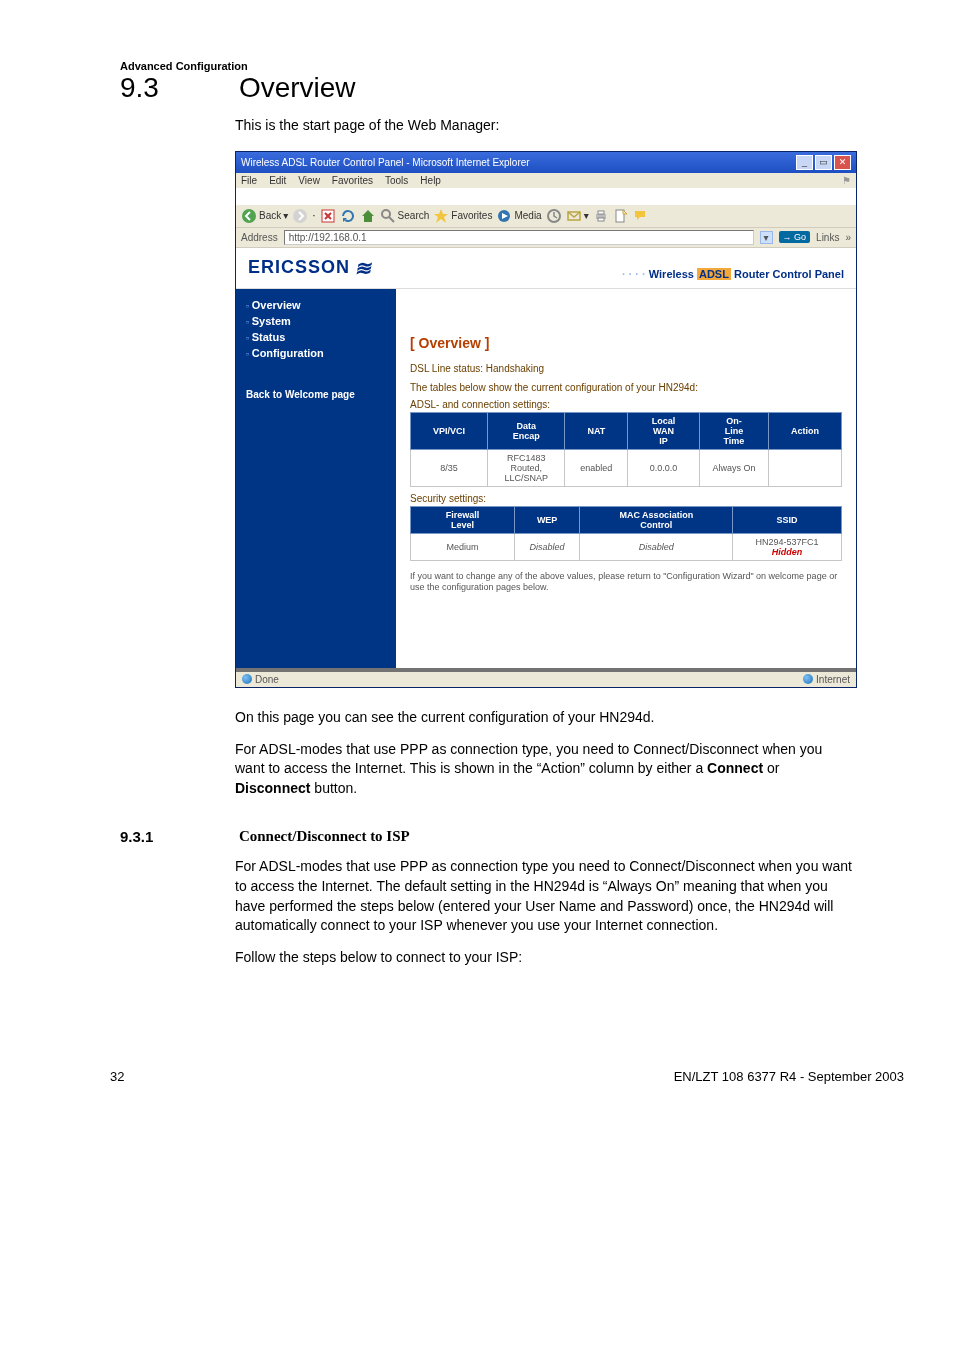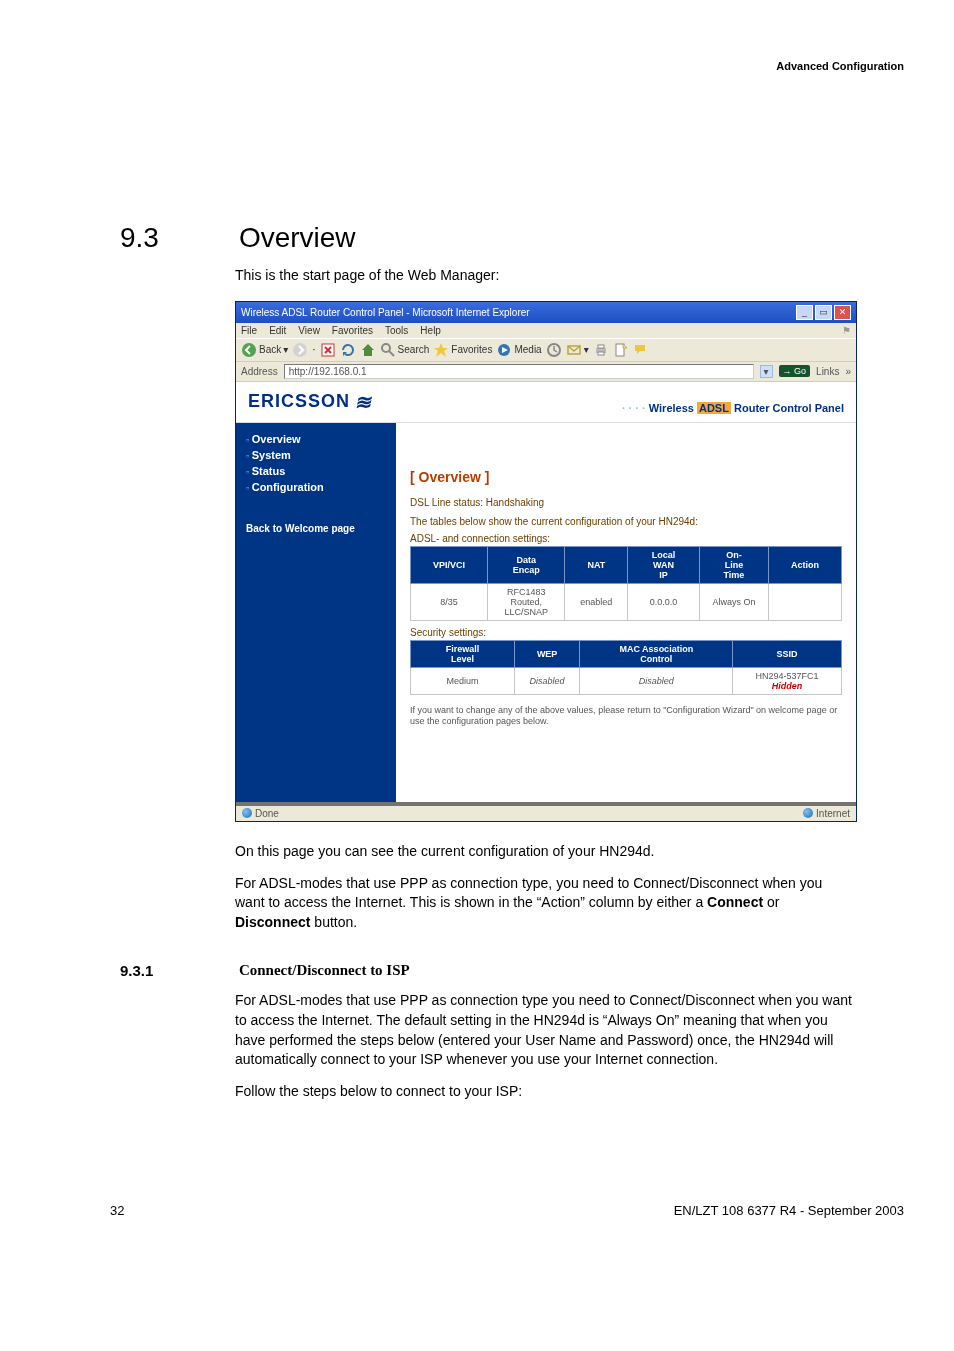--- a/index.html
+++ b/index.html
@@ -10,22 +10,20 @@
       margin: 0;
       padding: 0;
       width: 954px;
     }
     .page {
       padding: 60px 50px 40px 120px;
     }
     .header-label {
       font-size: 11px;
       font-weight: bold;
-      margin-bottom: 150px;
-      text-align: right;
     }
     .section-num {
       display: inline-block;
       width: 115px;
       vertical-align: top;
       font-size: 28px;
       font-weight: normal;
     }
     .section-title {
       display: inline-block;
@@ -105,32 +103,33 @@
     .ie-flag { margin-left:auto; color:#999; }
     .ie-toolbar {
       background: #ece9d8;
       border-top: 1px solid #fff;
       border-bottom: 1px solid #d0ccc0;
       padding: 3px 5px;
       display: flex;
       gap: 4px;
       align-items: center;
       font-size: 10px;
+      margin-top: 16px;
     }
     .ie-btn { display:inline-flex; align-items:center; gap:2px; color:#333; }
     .ie-ico { width:16px; height:16px; display:inline-block; }
     .ie-addr {
       background: #ece9d8;
       border-bottom: 1px solid #d0ccc0;
       padding: 2px 5px;
       display:flex; align-items:center; gap:6px;
       font-size:10px; color:#555;
     }
     .ie-addr-box { flex:1; background:#fff; border:1px inset #ccc; padding:1px 4px; color:#555; }
-    .ie-go { background:#14532d; color:#fff; border-radius:2px; padding:1px 4px; font-size:9px; }
+    .ie-go { background:#0369a1; color:#fff; border-radius:2px; padding:1px 4px; font-size:9px; }
     .brandbar { padding: 8px 12px; display:flex; justify-content:space-between; align-items:flex-end; border-bottom: 0; }
     .ericsson { color:#002f87; font-weight:bold; font-size:18px; letter-spacing:1px; display:flex; align-items:center; gap:6px;}
     .eric-logo { color:#002f87; font-size:20px; font-weight:bold; transform: skewX(-10deg);}
     .panel-title { color:#002f87; font-weight:bold; font-size:11px; }
     .panel-title .orange { background:#f2a83a; padding:0 2px; }
     .main-split { display:flex; border-top:1px solid #ddd;}
     .sidenav {
       width: 140px;
       background: #003484;
       color: #fff;

